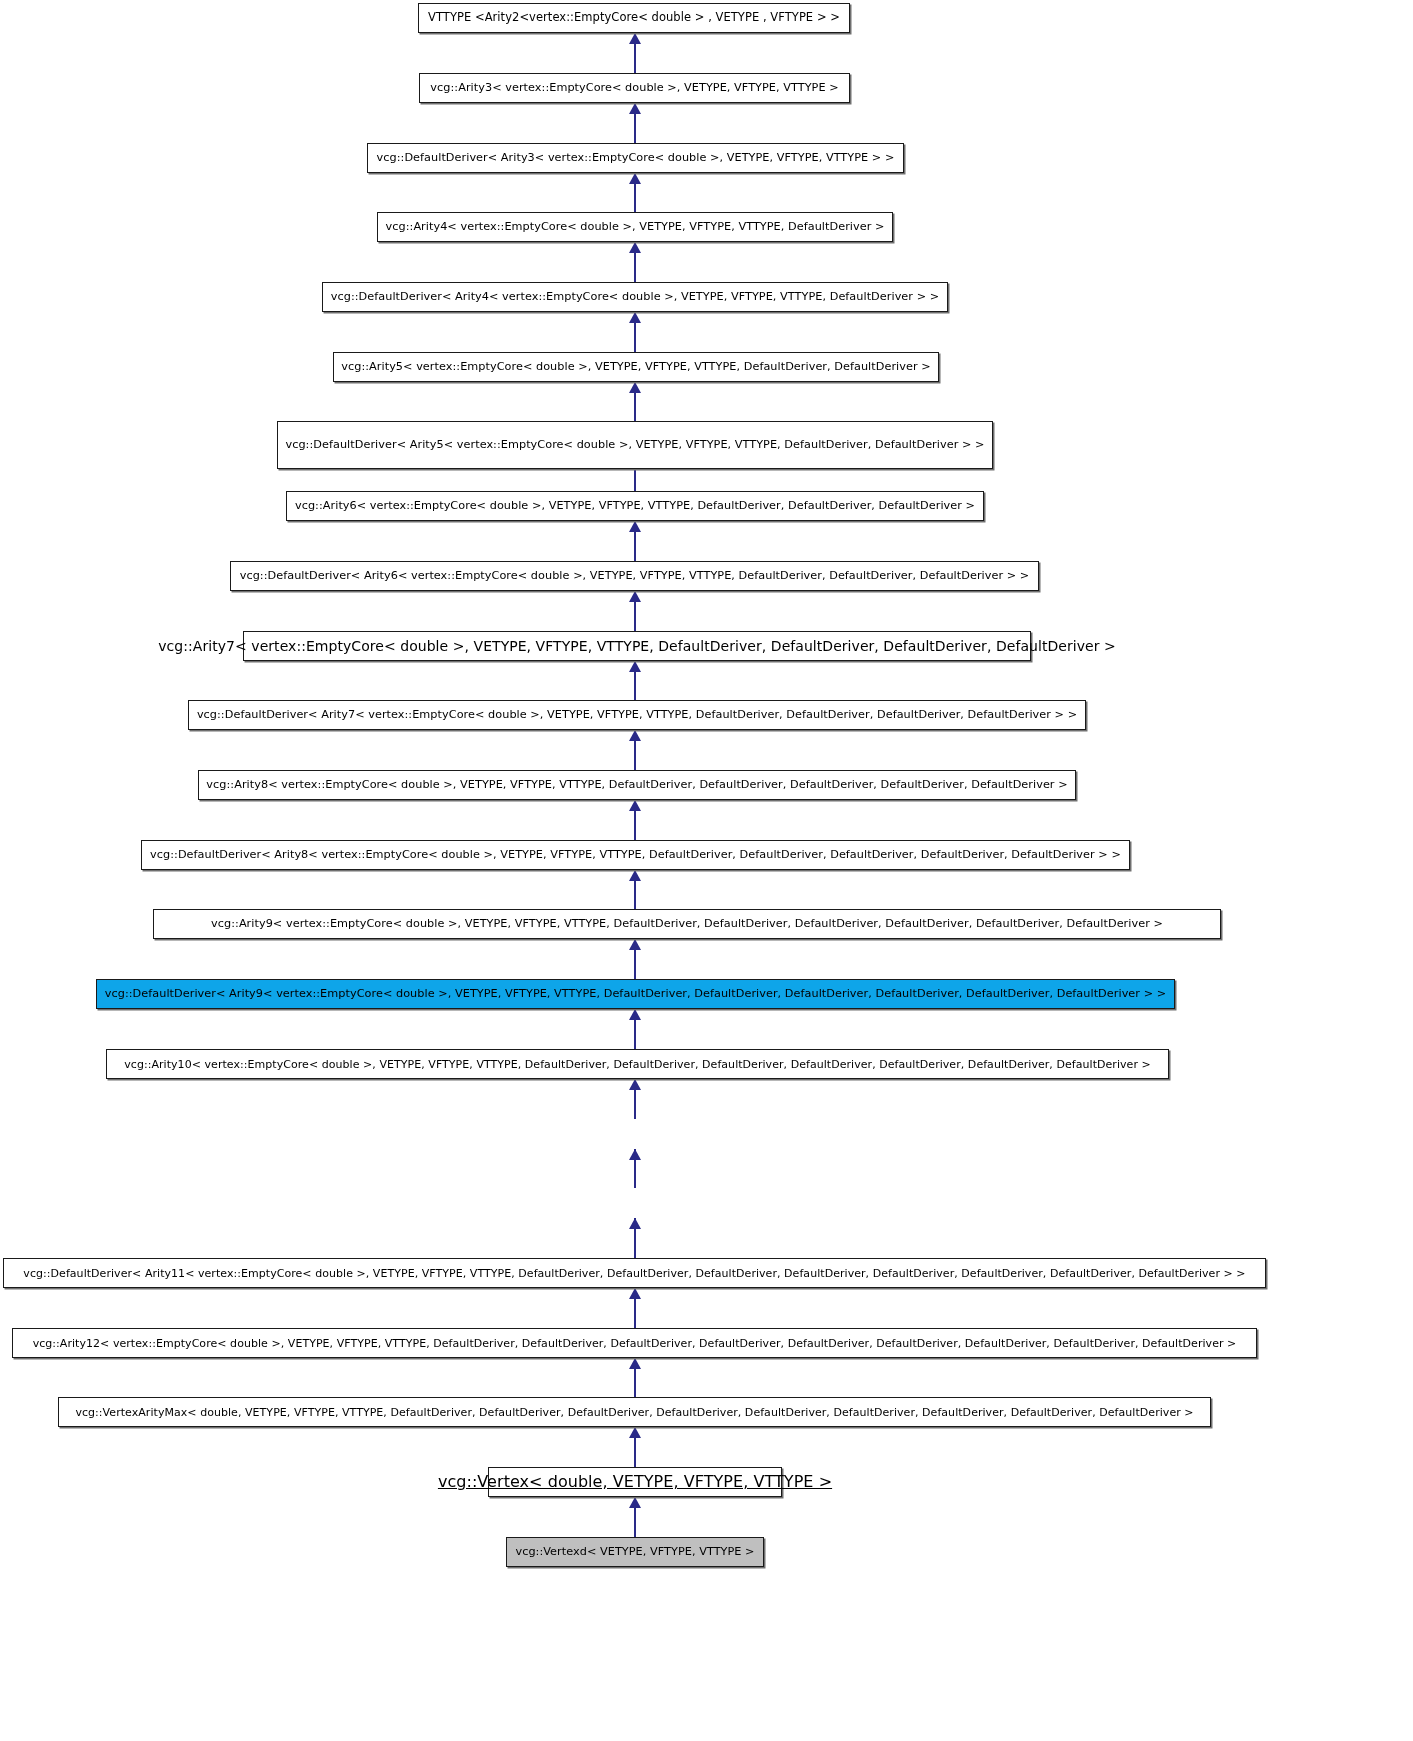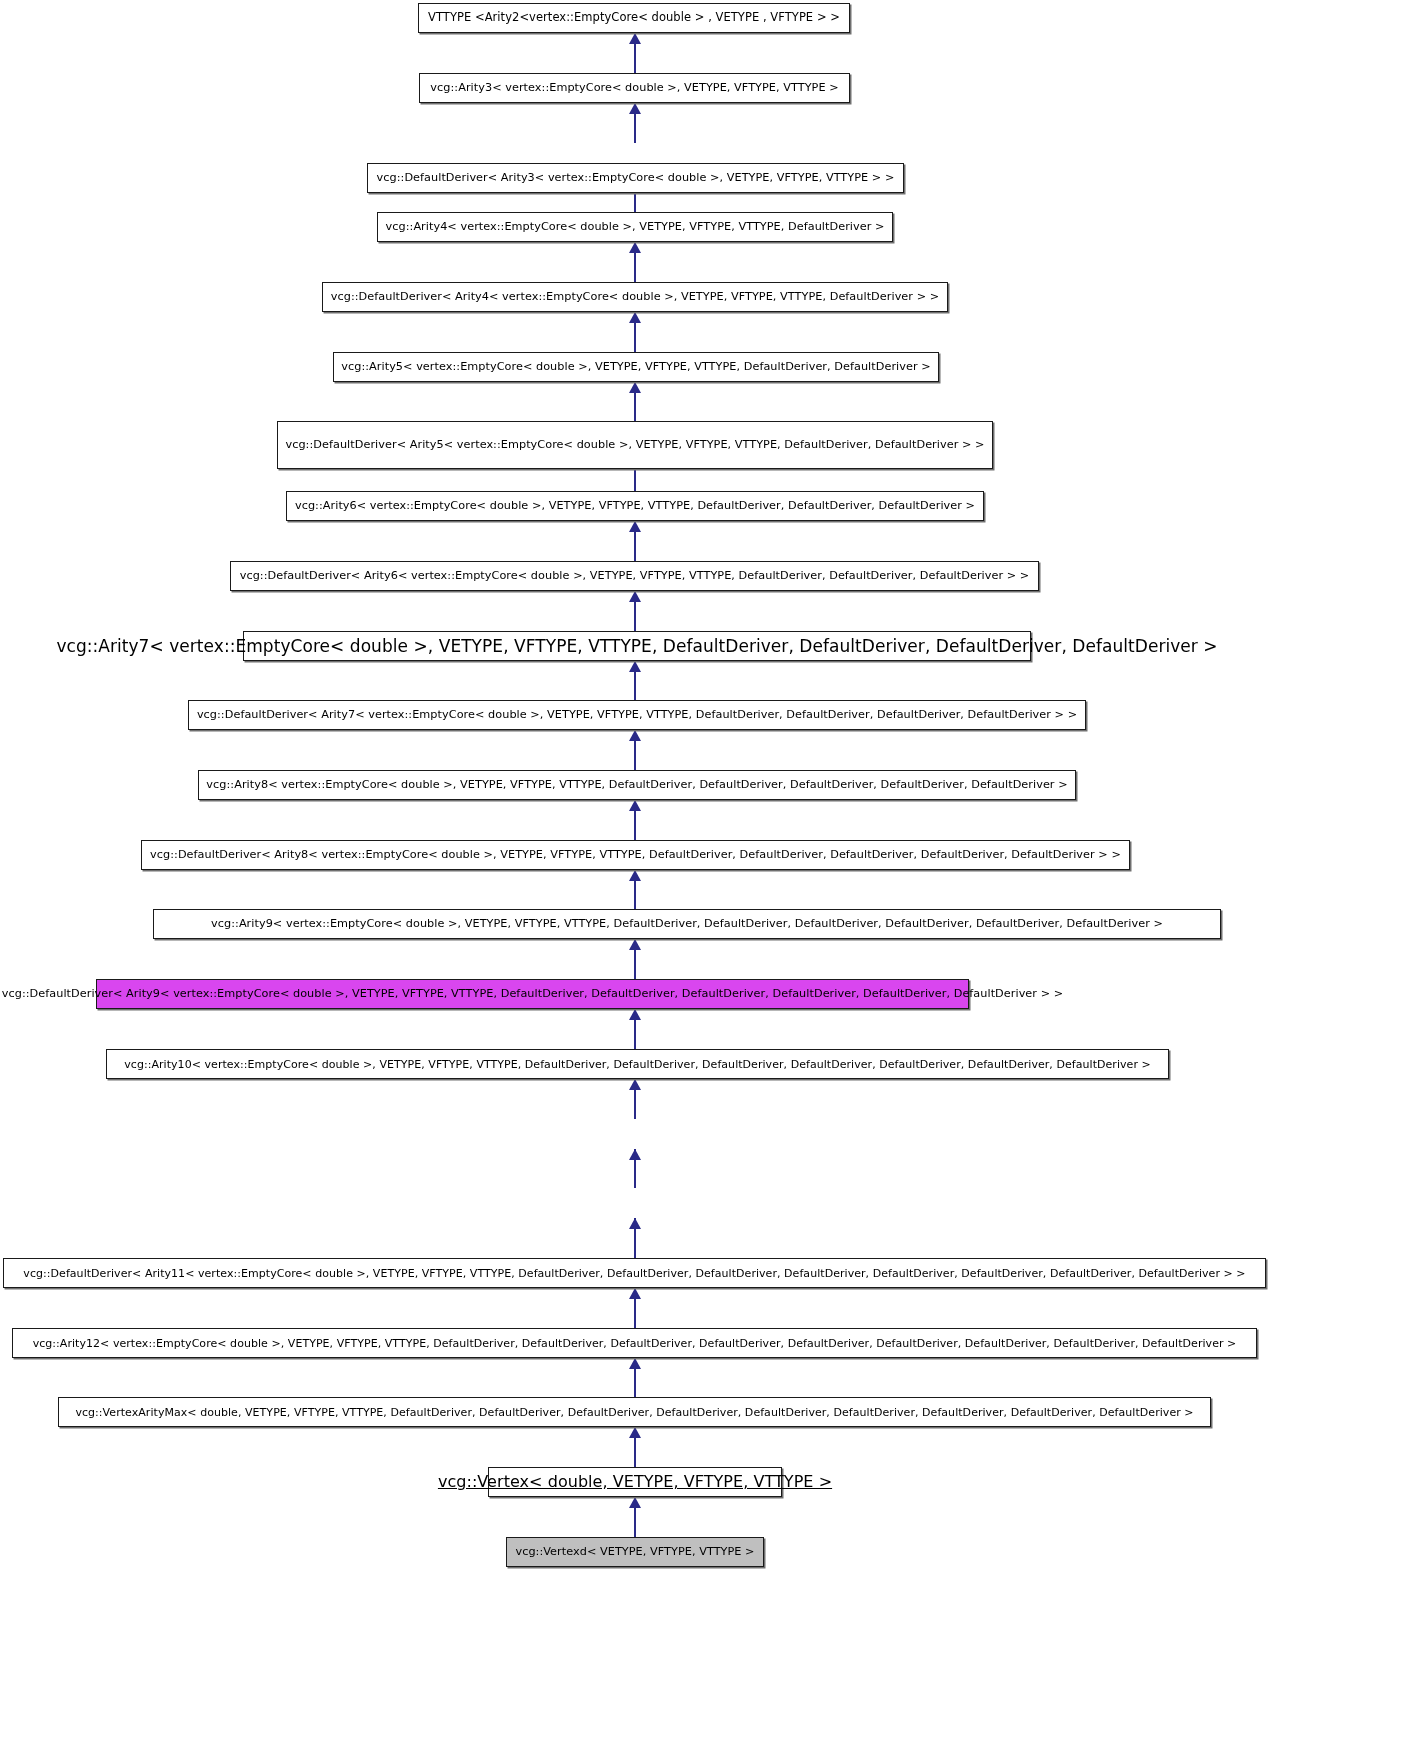--- a/index.html
+++ b/index.html
@@ -151,21 +151,21 @@
     <div class="edge" style="left: 634px; top: 1497px;">
       <div class="edge-line" style="height: 40px; background: rgb(42, 42, 136);"></div>
       <div class="edge-arrow" style="left: -5px; top: 0px; border-bottom-color: rgb(42, 42, 136);"></div>
     </div>
     <div class="node" style="left: 418px; top: 3px; width: 432px; height: 30px; border-color: rgb(26, 26, 26); background: rgb(255, 255, 255);">
       <span class="node-label" style="font-size: 11.5px;">VTTYPE &lt;Arity2&lt;vertex::EmptyCore&lt; double &gt; , VETYPE , VFTYPE &gt; &gt;</span>
     </div>
     <div class="node" style="left: 419px; top: 73px; width: 431px; height: 30px; border-color: rgb(26, 26, 26); background: rgb(255, 255, 255);">
       <span class="node-label" style="font-size: 11.25px;">vcg::Arity3&lt; vertex::EmptyCore&lt; double &gt;, VETYPE, VFTYPE, VTTYPE &gt;</span>
     </div>
-    <div class="node" style="left: 367px; top: 143px; width: 537px; height: 30px; border-color: rgb(26, 26, 26); background: rgb(255, 255, 255); margin-top: 20px;">
+    <div class="node" style="left: 367px; top: 143px; width: 537px; height: 30px; border-color: rgb(26, 26, 26); background: rgb(255, 255, 255);">
       <span class="node-label" style="font-size: 11.25px;">vcg::DefaultDeriver&lt; Arity3&lt; vertex::EmptyCore&lt; double &gt;, VETYPE, VFTYPE, VTTYPE &gt; &gt;</span>
     </div>
     <div class="node" style="left: 377px; top: 212px; width: 516px; height: 30px; border-color: rgb(26, 26, 26); background: rgb(255, 255, 255);">
       <span class="node-label" style="font-size: 11.25px;">vcg::Arity4&lt; vertex::EmptyCore&lt; double &gt;, VETYPE, VFTYPE, VTTYPE, DefaultDeriver &gt;</span>
     </div>
     <div class="node" style="left: 322px; top: 282px; width: 626px; height: 30px; border-color: rgb(26, 26, 26); background: rgb(255, 255, 255);">
       <span class="node-label" style="font-size: 11.25px;">vcg::DefaultDeriver&lt; Arity4&lt; vertex::EmptyCore&lt; double &gt;, VETYPE, VFTYPE, VTTYPE, DefaultDeriver &gt; &gt;</span>
     </div>
     <div class="node" style="left: 333px; top: 352px; width: 606px; height: 30px; border-color: rgb(26, 26, 26); background: rgb(255, 255, 255);">
       <span class="node-label" style="font-size: 11.25px;">vcg::Arity5&lt; vertex::EmptyCore&lt; double &gt;, VETYPE, VFTYPE, VTTYPE, DefaultDeriver, DefaultDeriver &gt;</span>
@@ -173,35 +173,35 @@
     <div class="node" style="left: 277px; top: 421px; width: 716px; height: 48px; border-color: rgb(26, 26, 26); background: rgb(255, 255, 255);">
       <span class="node-label" style="font-size: 11.25px;">vcg::DefaultDeriver&lt; Arity5&lt; vertex::EmptyCore&lt; double &gt;, VETYPE, VFTYPE, VTTYPE, DefaultDeriver, DefaultDeriver &gt; &gt;</span>
     </div>
     <div class="node" style="left: 286px; top: 491px; width: 698px; height: 30px; border-color: rgb(26, 26, 26); background: rgb(255, 255, 255);">
       <span class="node-label" style="font-size: 11.25px;">vcg::Arity6&lt; vertex::EmptyCore&lt; double &gt;, VETYPE, VFTYPE, VTTYPE, DefaultDeriver, DefaultDeriver, DefaultDeriver &gt;</span>
     </div>
     <div class="node" style="left: 230px; top: 561px; width: 809px; height: 30px; border-color: rgb(26, 26, 26); background: rgb(255, 255, 255);">
       <span class="node-label" style="font-size: 11.25px;">vcg::DefaultDeriver&lt; Arity6&lt; vertex::EmptyCore&lt; double &gt;, VETYPE, VFTYPE, VTTYPE, DefaultDeriver, DefaultDeriver, DefaultDeriver &gt; &gt;</span>
     </div>
     <div class="node" style="left: 243px; top: 631px; width: 788px; height: 30px; border-color: rgb(26, 26, 26); background: rgb(255, 255, 255);">
-      <span class="node-label" style="font-size: 17px;">vcg::Arity7&lt; vertex::EmptyCore&lt; double &gt;, VETYPE, VFTYPE, VTTYPE, DefaultDeriver, DefaultDeriver, DefaultDeriver, DefaultDeriver &gt;</span>
+      <span class="node-label" style="font-size: 14px;">vcg::Arity7&lt; vertex::EmptyCore&lt; double &gt;, VETYPE, VFTYPE, VTTYPE, DefaultDeriver, DefaultDeriver, DefaultDeriver, DefaultDeriver &gt;</span>
     </div>
     <div class="node" style="left: 188px; top: 700px; width: 898px; height: 30px; border-color: rgb(26, 26, 26); background: rgb(255, 255, 255);">
       <span class="node-label" style="font-size: 11.25px;">vcg::DefaultDeriver&lt; Arity7&lt; vertex::EmptyCore&lt; double &gt;, VETYPE, VFTYPE, VTTYPE, DefaultDeriver, DefaultDeriver, DefaultDeriver, DefaultDeriver &gt; &gt;</span>
     </div>
     <div class="node" style="left: 198px; top: 770px; width: 878px; height: 30px; border-color: rgb(26, 26, 26); background: rgb(255, 255, 255);">
       <span class="node-label" style="font-size: 11.25px;">vcg::Arity8&lt; vertex::EmptyCore&lt; double &gt;, VETYPE, VFTYPE, VTTYPE, DefaultDeriver, DefaultDeriver, DefaultDeriver, DefaultDeriver, DefaultDeriver &gt;</span>
     </div>
     <div class="node" style="left: 141px; top: 840px; width: 989px; height: 30px; border-color: rgb(26, 26, 26); background: rgb(255, 255, 255);">
       <span class="node-label" style="font-size: 11.25px;">vcg::DefaultDeriver&lt; Arity8&lt; vertex::EmptyCore&lt; double &gt;, VETYPE, VFTYPE, VTTYPE, DefaultDeriver, DefaultDeriver, DefaultDeriver, DefaultDeriver, DefaultDeriver &gt; &gt;</span>
     </div>
     <div class="node" style="left: 153px; top: 909px; width: 1068px; height: 30px; border-color: rgb(26, 26, 26); background: rgb(255, 255, 255);">
       <span class="node-label" style="font-size: 11.25px;">vcg::Arity9&lt; vertex::EmptyCore&lt; double &gt;, VETYPE, VFTYPE, VTTYPE, DefaultDeriver, DefaultDeriver, DefaultDeriver, DefaultDeriver, DefaultDeriver, DefaultDeriver &gt;</span>
     </div>
-    <div class="node" style="left: 96px; top: 979px; width: 873px; height: 30px; border-color: rgb(26, 26, 26); background: #d946ef; text-align: center;">
+    <div class="node" style="left: 96px; top: 979px; width: 1079px; height: 30px; border-color: rgb(26, 26, 26); background: #0ea5e9; text-align: center;">
       <span class="node-label" style="font-size: 11.25px;">vcg::DefaultDeriver&lt; Arity9&lt; vertex::EmptyCore&lt; double &gt;, VETYPE, VFTYPE, VTTYPE, DefaultDeriver, DefaultDeriver, DefaultDeriver, DefaultDeriver, DefaultDeriver, DefaultDeriver &gt; &gt;</span>
     </div>
     <div class="node" style="left: 106px; top: 1049px; width: 1063px; height: 30px; border-color: rgb(26, 26, 26); background: rgb(255, 255, 255);">
       <span class="node-label" style="font-size: 11px;">vcg::Arity10&lt; vertex::EmptyCore&lt; double &gt;, VETYPE, VFTYPE, VTTYPE, DefaultDeriver, DefaultDeriver, DefaultDeriver, DefaultDeriver, DefaultDeriver, DefaultDeriver, DefaultDeriver &gt;</span>
     </div>
     <div class="node" style="left: 3px; top: 1258px; width: 1263px; height: 30px; border-color: rgb(26, 26, 26); background: rgb(255, 255, 255);">
       <span class="node-label" style="font-size: 11px;">vcg::DefaultDeriver&lt; Arity11&lt; vertex::EmptyCore&lt; double &gt;, VETYPE, VFTYPE, VTTYPE, DefaultDeriver, DefaultDeriver, DefaultDeriver, DefaultDeriver, DefaultDeriver, DefaultDeriver, DefaultDeriver, DefaultDeriver &gt; &gt;</span>
     </div>
     <div class="node" style="left: 12px; top: 1328px; width: 1245px; height: 30px; border-color: rgb(26, 26, 26); background: rgb(255, 255, 255);">
       <span class="node-label" style="font-size: 11px;">vcg::Arity12&lt; vertex::EmptyCore&lt; double &gt;, VETYPE, VFTYPE, VTTYPE, DefaultDeriver, DefaultDeriver, DefaultDeriver, DefaultDeriver, DefaultDeriver, DefaultDeriver, DefaultDeriver, DefaultDeriver, DefaultDeriver &gt;</span>

